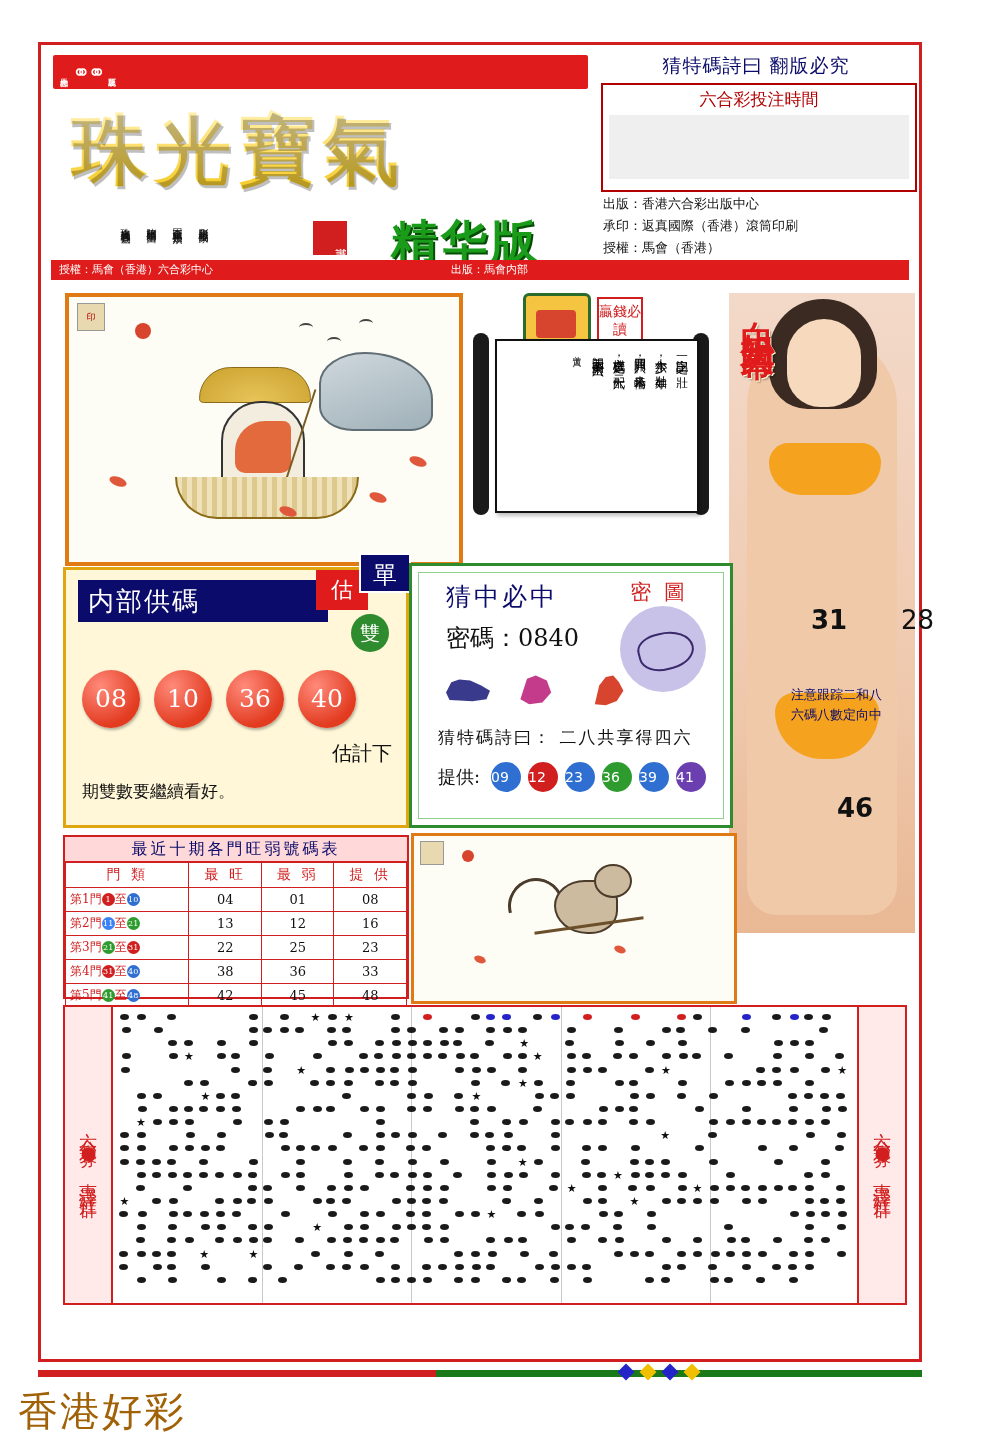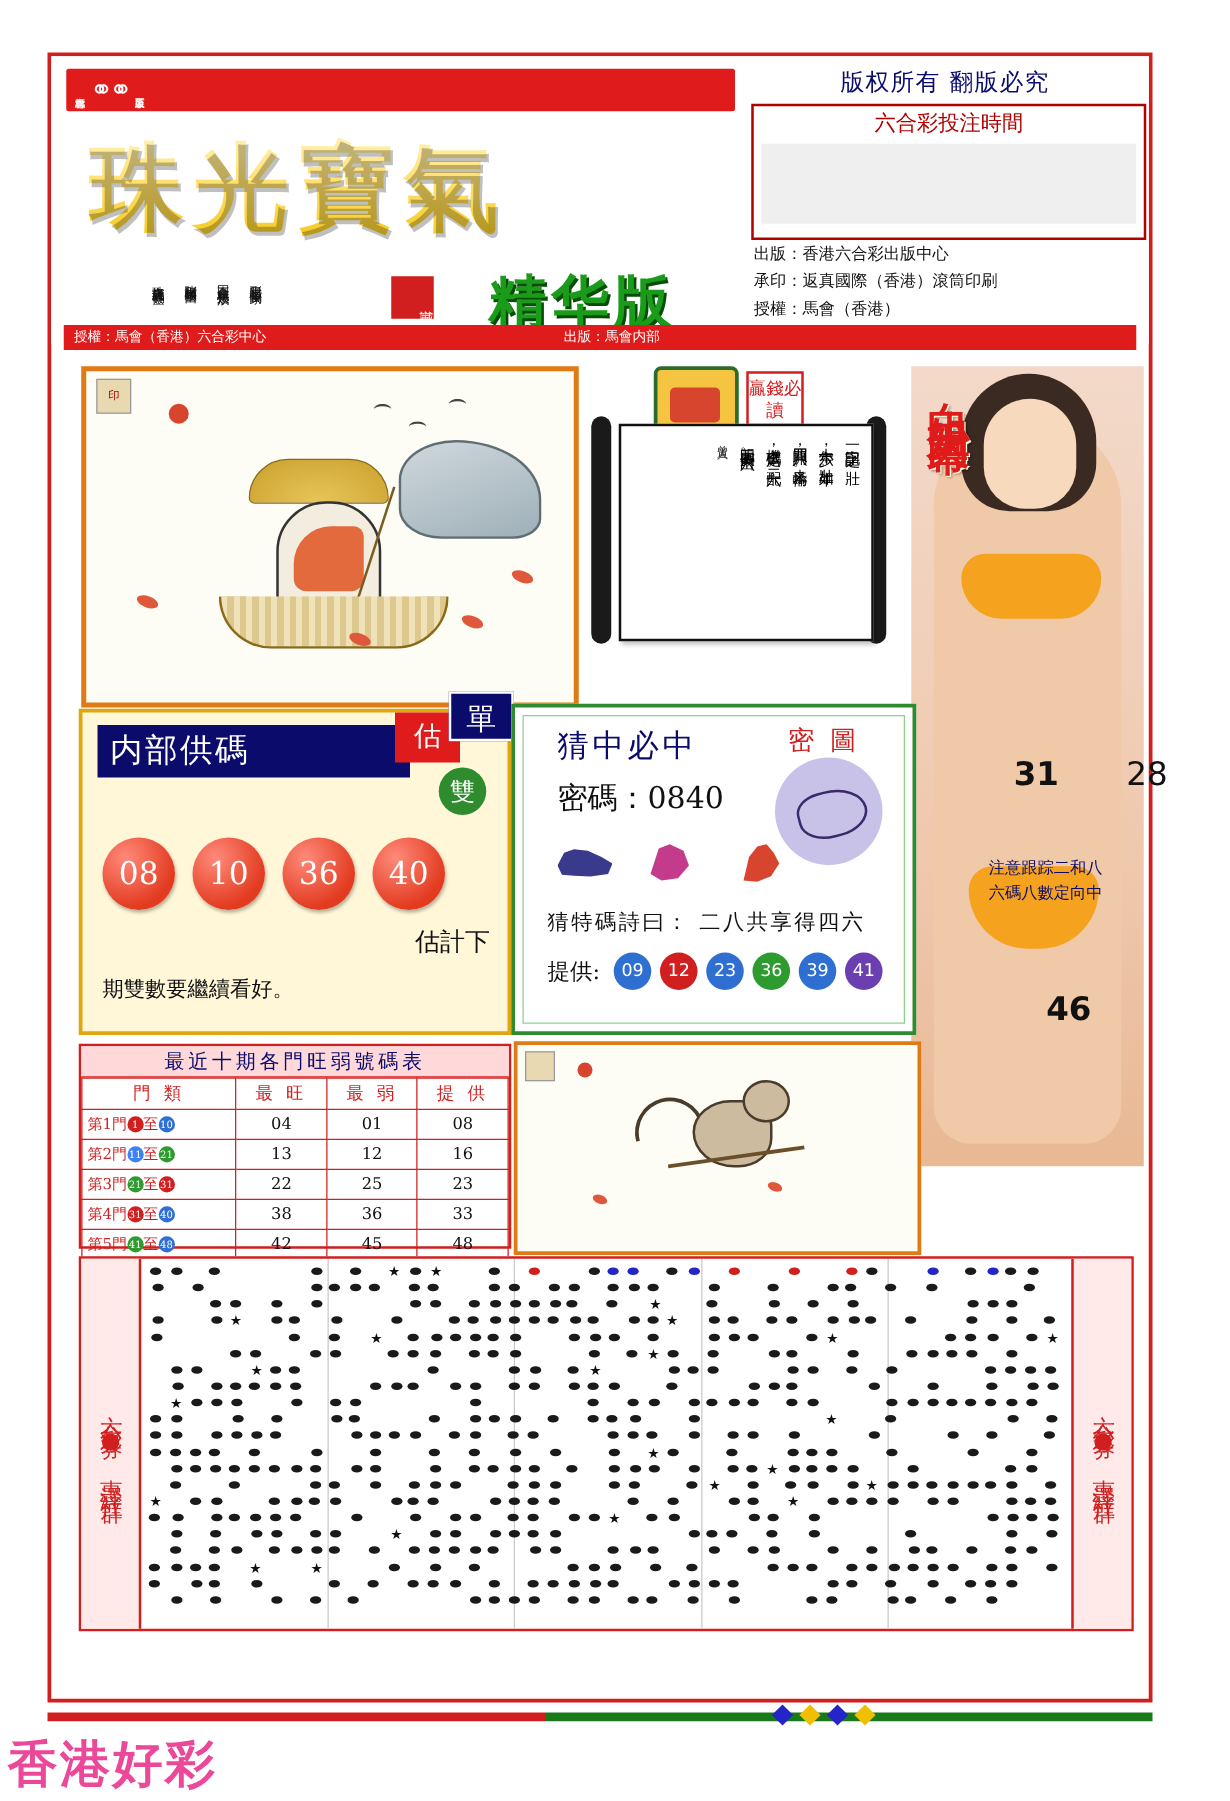--- a/index.html
+++ b/index.html
@@ -268,21 +268,21 @@
   .poem-line{
     position:absolute;left:26px;top:160px;font-family:"DejaVu Serif",serif;
     font-size:17px;color:#111;letter-spacing:2px;
   }
   .supply-row{
     position:absolute;left:26px;top:196px;display:flex;align-items:center;gap:7px;
   }
   .supply-lab{font-family:"DejaVu Serif",serif;font-size:18px;color:#111;margin-right:4px;}
   .sball{
     width:30px;height:30px;border-radius:50%;color:#fff;font-size:14px;
-    text-align:center;line-height:30px;font-family:"DejaVu Sans",sans-serif;
+    line-height:30px;font-family:"DejaVu Sans",sans-serif;
   }
   
   .tbl{
     position:absolute;left:22px;top:790px;width:342px;height:160px;
     border:2px solid #d11f1f;background:#fff;
   }
   .tbl-title{
     height:24px;background:#ffd9d9;color:#0b0b6b;font-family:"DejaVu Serif",serif;
     font-size:16px;text-align:center;line-height:24px;letter-spacing:3px;
     border-bottom:1px solid #d11f1f;
@@ -339,22 +339,22 @@
     position:absolute;left:0;top:1370px;width:984px;height:71px;
   }
   .f-line{
     position:absolute;left:38px;top:0;width:884px;height:7px;
     background:linear-gradient(90deg,#d11f1f 0 45%,#1a7a1a 45% 100%);
   }
   .f-diamonds{position:absolute;left:620px;top:-4px;display:flex;gap:10px;}
   .f-diamonds i{width:12px;height:12px;background:#2424c8;transform:rotate(45deg);display:block;}
   .f-diamonds i.y{background:#f0c000;}
   .f-left{
-    position:absolute;left:6px;top:14px;font-family:"DejaVu Serif",serif;
-    font-size:40px;font-weight:bold;color:#ec4899;letter-spacing:2px;
+    position:absolute;left:18px;top:14px;font-family:"DejaVu Serif",serif;
+    font-size:40px;font-weight:normal;color:#a16207;letter-spacing:2px;
   }
   .f-right{
     position:absolute;left:300px;top:8px;font-family:"DejaVu Sans",sans-serif;
     font-size:52px;font-weight:bold;color:#e8401a;letter-spacing:2px;
   }
   .watermark{
     position:absolute;left:130px;top:1330px;width:120px;height:40px;
     opacity:.35;font-size:10px;color:#666;
   }
 </style>
@@ -365,21 +365,21 @@
 
   <div class="masthead">
 
     <div class="red-bar"></div>
     <div class="logo-box">
       <span class="logo-side">馬會標志</span>
       <span class="logo-glyph">⚭⚭</span>
       <span class="logo-side">原裝正版</span>
     </div>
 
-    <div class="copyright">版权所有 翻版必究</div>
+    <div class="copyright">猜特碼詩曰 翻版必究</div>
 
     <div class="bet-box">
       <div class="bet-title">六合彩投注時間</div>
       <div class="bet-lines"></div>
     </div>
 
     <div class="title-art">珠光寶氣</div>
     <div class="subtitle-art">精华版</div>
 
     <div class="vert-poem">

